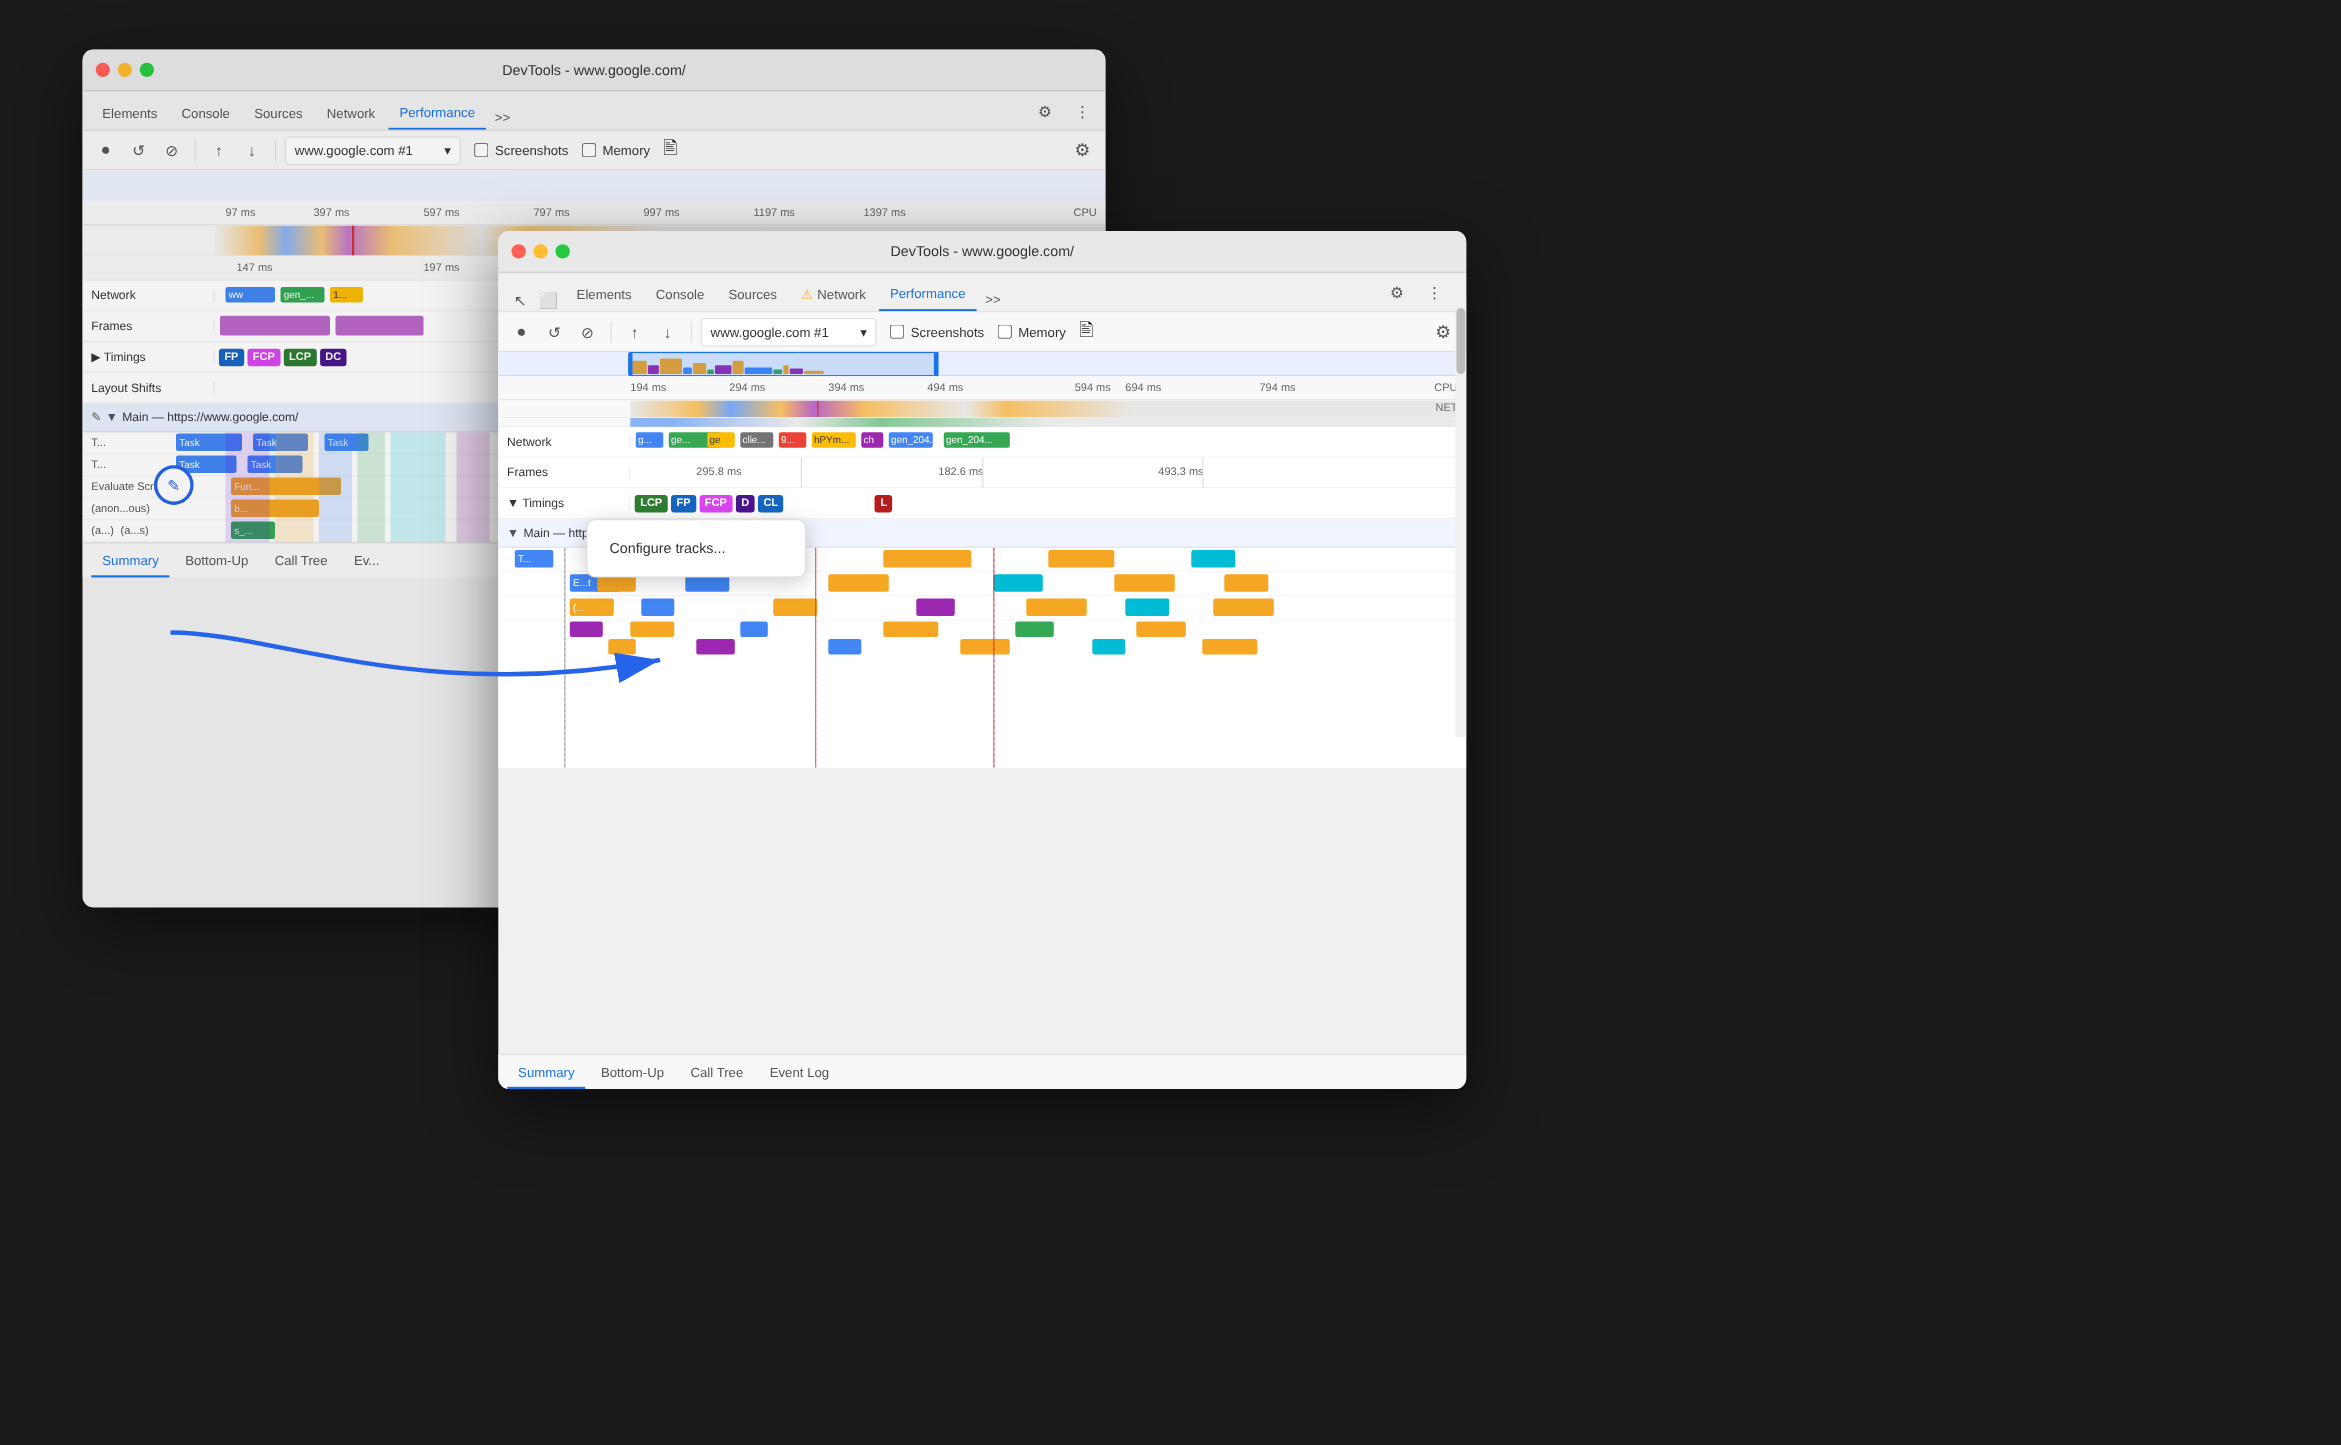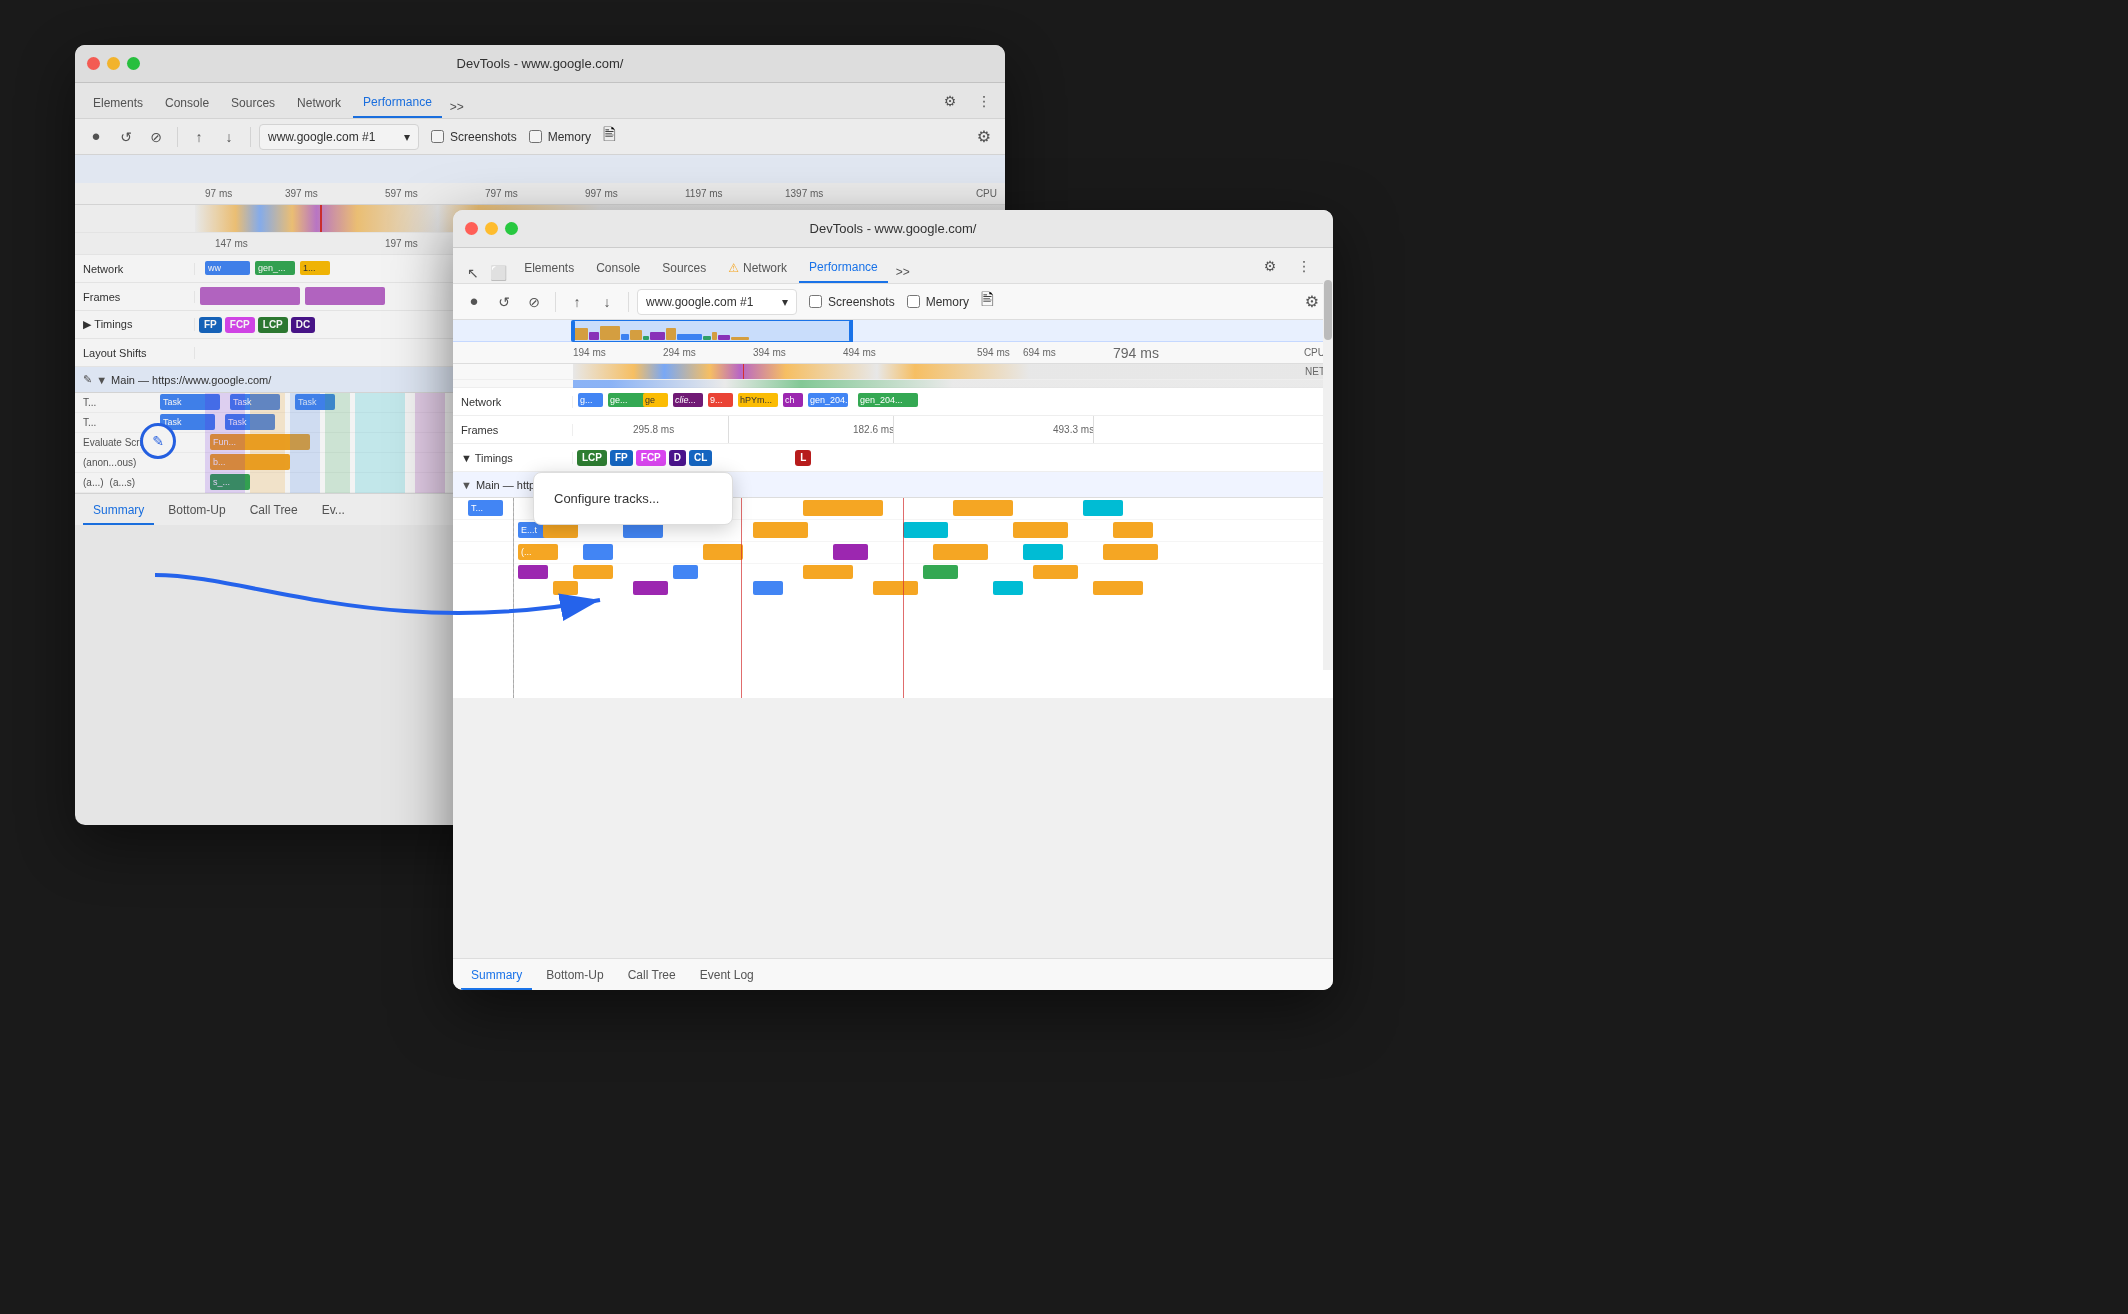--- a/index.html
+++ b/index.html
@@ -632,21 +632,21 @@
       <div style="position:absolute; left:396px; top:0; width:4px; height:22px; background:#1a73e8; cursor:ew-resize; border-radius:2px;"></div>
     </div>
 
     <div class="timeline-ruler" style="padding-left:120px; position:relative;">
       <span style="position:absolute; left:120px; font-size:10px; color:#666;">194 ms</span>
       <span style="position:absolute; left:210px; font-size:10px; color:#666;">294 ms</span>
       <span style="position:absolute; left:300px; font-size:10px; color:#666;">394 ms</span>
       <span style="position:absolute; left:390px; font-size:10px; color:#666;">494 ms</span>
       <span style="position:absolute; left:480px; font-size:10px; color:#666;margin-left:44px;">594 ms</span>
       <span style="position:absolute; left:570px; font-size:10px; color:#666;">694 ms</span>
-      <span style="position:absolute; left:660px; font-size:14px; color:#666;">794 ms</span>
+      <span style="position:absolute; left:692px; font-size:10px; color:#666;">794 ms</span>
       <span class="cpu-label">CPU</span>
     </div>
 
     <div class="cpu-overview" style="height:16px;">
       <div style="position:absolute; left:120px; right:0; top:0; height:16px; background: linear-gradient(to right, #e0e0e0 0%, #f5a623 8%, #4285f4 12%, #f5a623 18%, #9c27b0 22%, #f5a623 28%, #e0e0e0 40%, #f5a623 45%, #e0e0e0 60%); opacity:0.7;"></div>
 
       <div style="position:absolute; left:290px; top:0; width:1px; height:16px; background:#d32f2f;"></div>
       <span style="position:absolute; right:8px; top:0; font-size:10px; color:#666; line-height:16px;">NET</span>
     </div>
 
@@ -655,21 +655,21 @@
     </div>
 
     <div class="timeline-row">
       <div class="timeline-row-label">
         <span>Network</span>
       </div>
       <div class="timeline-row-content" style="position:relative;">
         <div style="position:absolute; left:5px; top:5px; height:14px; width:25px; background:#4285f4; border-radius:2px; font-size:9px; color:white; display:flex;align-items:center; padding:0 2px;">g...</div>
         <div style="position:absolute; left:35px; top:5px; height:14px; width:48px; background:#34a853; border-radius:2px; font-size:9px; color:white; display:flex;align-items:center; padding:0 2px;">ge...</div>
         <div style="position:absolute; left:70px; top:5px; height:14px; width:25px; background:#fbbc04; border-radius:2px; font-size:9px; color:#333; display:flex;align-items:center; padding:0 2px;">ge</div>
-        <div style="position:absolute; left:100px; top:5px; height:14px; width:30px; background:#701a75; border-radius:2px; font-size:9px; color:white; display:flex;align-items:center; padding:0 2px;font-style:italic;">clie...</div>
+        <div style="position:absolute; left:100px; top:5px; height:14px; width:30px; background:#737373; border-radius:2px; font-size:9px; color:white; display:flex;align-items:center; padding:0 2px;">clie...</div>
         <div style="position:absolute; left:135px; top:5px; height:14px; width:25px; background:#ea4335; border-radius:2px; font-size:9px; color:white; display:flex;align-items:center; padding:0 2px;">9...</div>
         <div style="position:absolute; left:165px; top:5px; height:14px; width:40px; background:#fbbc04; border-radius:2px; font-size:9px; color:#333; display:flex;align-items:center; padding:0 2px;">hPYm...</div>
         <div style="position:absolute; left:210px; top:5px; height:14px; width:20px; background:#9c27b0; border-radius:2px; font-size:9px; color:white; display:flex;align-items:center; padding:0 2px;">ch</div>
         <div style="position:absolute; left:235px; top:5px; height:14px; width:40px; background:#4285f4; border-radius:2px; font-size:9px; color:white; display:flex;align-items:center; padding:0 2px;">gen_204...</div>
         <div style="position:absolute; left:285px; top:5px; height:14px; width:60px; background:#34a853; border-radius:2px; font-size:9px; color:white; display:flex;align-items:center; padding:0 2px;">gen_204...</div>
       </div>
     </div>
 
     <div class="timeline-row">
       <div class="timeline-row-label">

